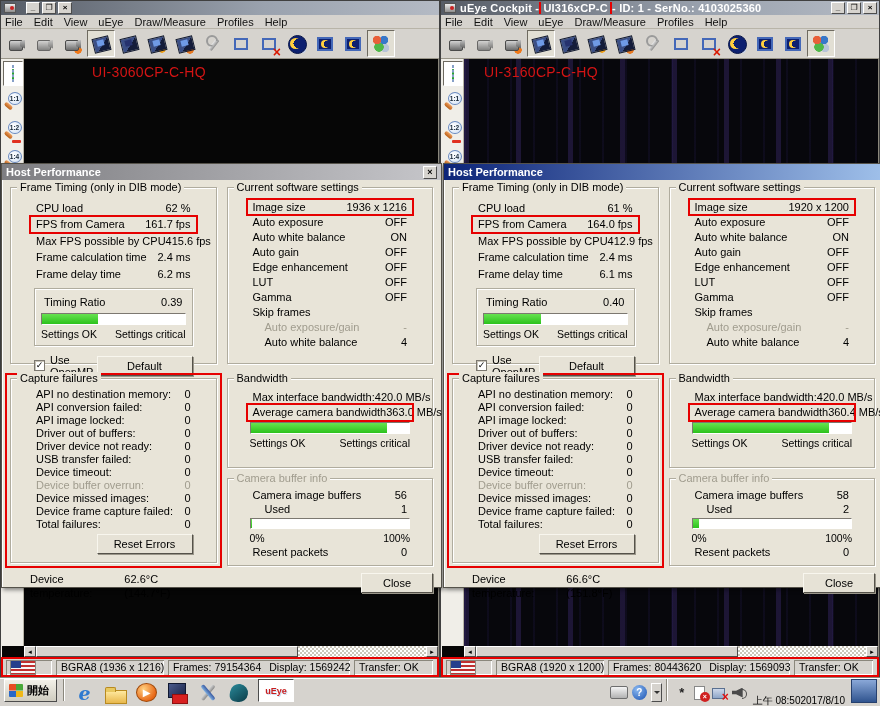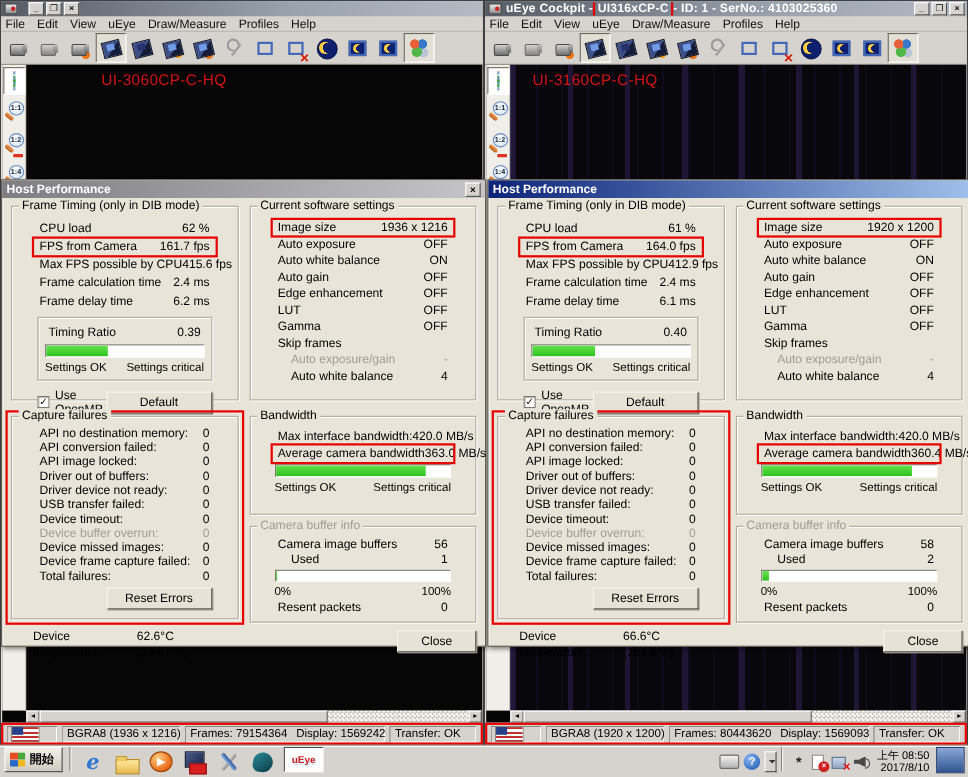--- a/index.html
+++ b/index.html
@@ -150,21 +150,21 @@
   .tray-expand::before{content:"";position:absolute;left:2.5px;top:7px;border:3px solid transparent;border-top-color:#333}
   .tray{display:flex;align-items:center;gap:3px;margin:0 2px}
   .trayicon{width:16px;height:16px;position:relative;display:inline-flex;align-items:center;justify-content:center}
   .t-bt .tglyph{font-weight:bold;font-size:13px;color:#222;line-height:14px}
   .t-shield::before{content:"";position:absolute;left:1px;top:1px;width:9px;height:12px;background:#fff;border:1px solid #888}
   .t-shield .tglyph{position:absolute;right:-1px;bottom:-1px;width:10px;height:10px;background:#d02020;color:#fff;border-radius:50%;font-size:7px;line-height:10px;font-weight:bold;text-align:center}
   .t-net::before{content:"";position:absolute;left:0;top:3px;width:11px;height:9px;background:linear-gradient(#cdd8ea,#8ea6c8);border:1px solid #5a7090}
   .t-net .tglyph{position:absolute;right:-1px;bottom:-2px;color:#e01010;font-weight:bold;font-size:12px;line-height:12px}
   .t-vol::before{content:"";position:absolute;left:1px;top:3px;width:11px;height:10px;background:#4a4a4a;clip-path:polygon(0 32%,40% 32%,100% 0,100% 100%,40% 68%,0 68%)}
   .t-vol::after{content:"";position:absolute;right:0;top:4px;width:4px;height:8px;border:1.5px solid #4a4a4a;border-left:none;border-radius:0 6px 6px 0}
-  .clock{display:flex;flex-direction:column;align-items:flex-end;justify-content:center;font-size:10px;line-height:11px;margin:0 6px 0 4px;color:#000;white-space:nowrap}
+  .clock{display:flex;flex-direction:row;align-items:flex-end;justify-content:center;font-size:10px;line-height:11px;margin:0 6px 0 4px;color:#000;white-space:nowrap}
   .showdesk{width:26px;height:24px;background:linear-gradient(180deg,#8aa8d8,#30548f);border:1px solid #26406e;margin-right:1px;padding:0}
 </style>
 </head>
 <body>
 
 <div class="window w0">
   <div class="titlebar">
     <span class="appicon"></span>
     <span class="wbtns">
       <button class="wbtn">_</button>

